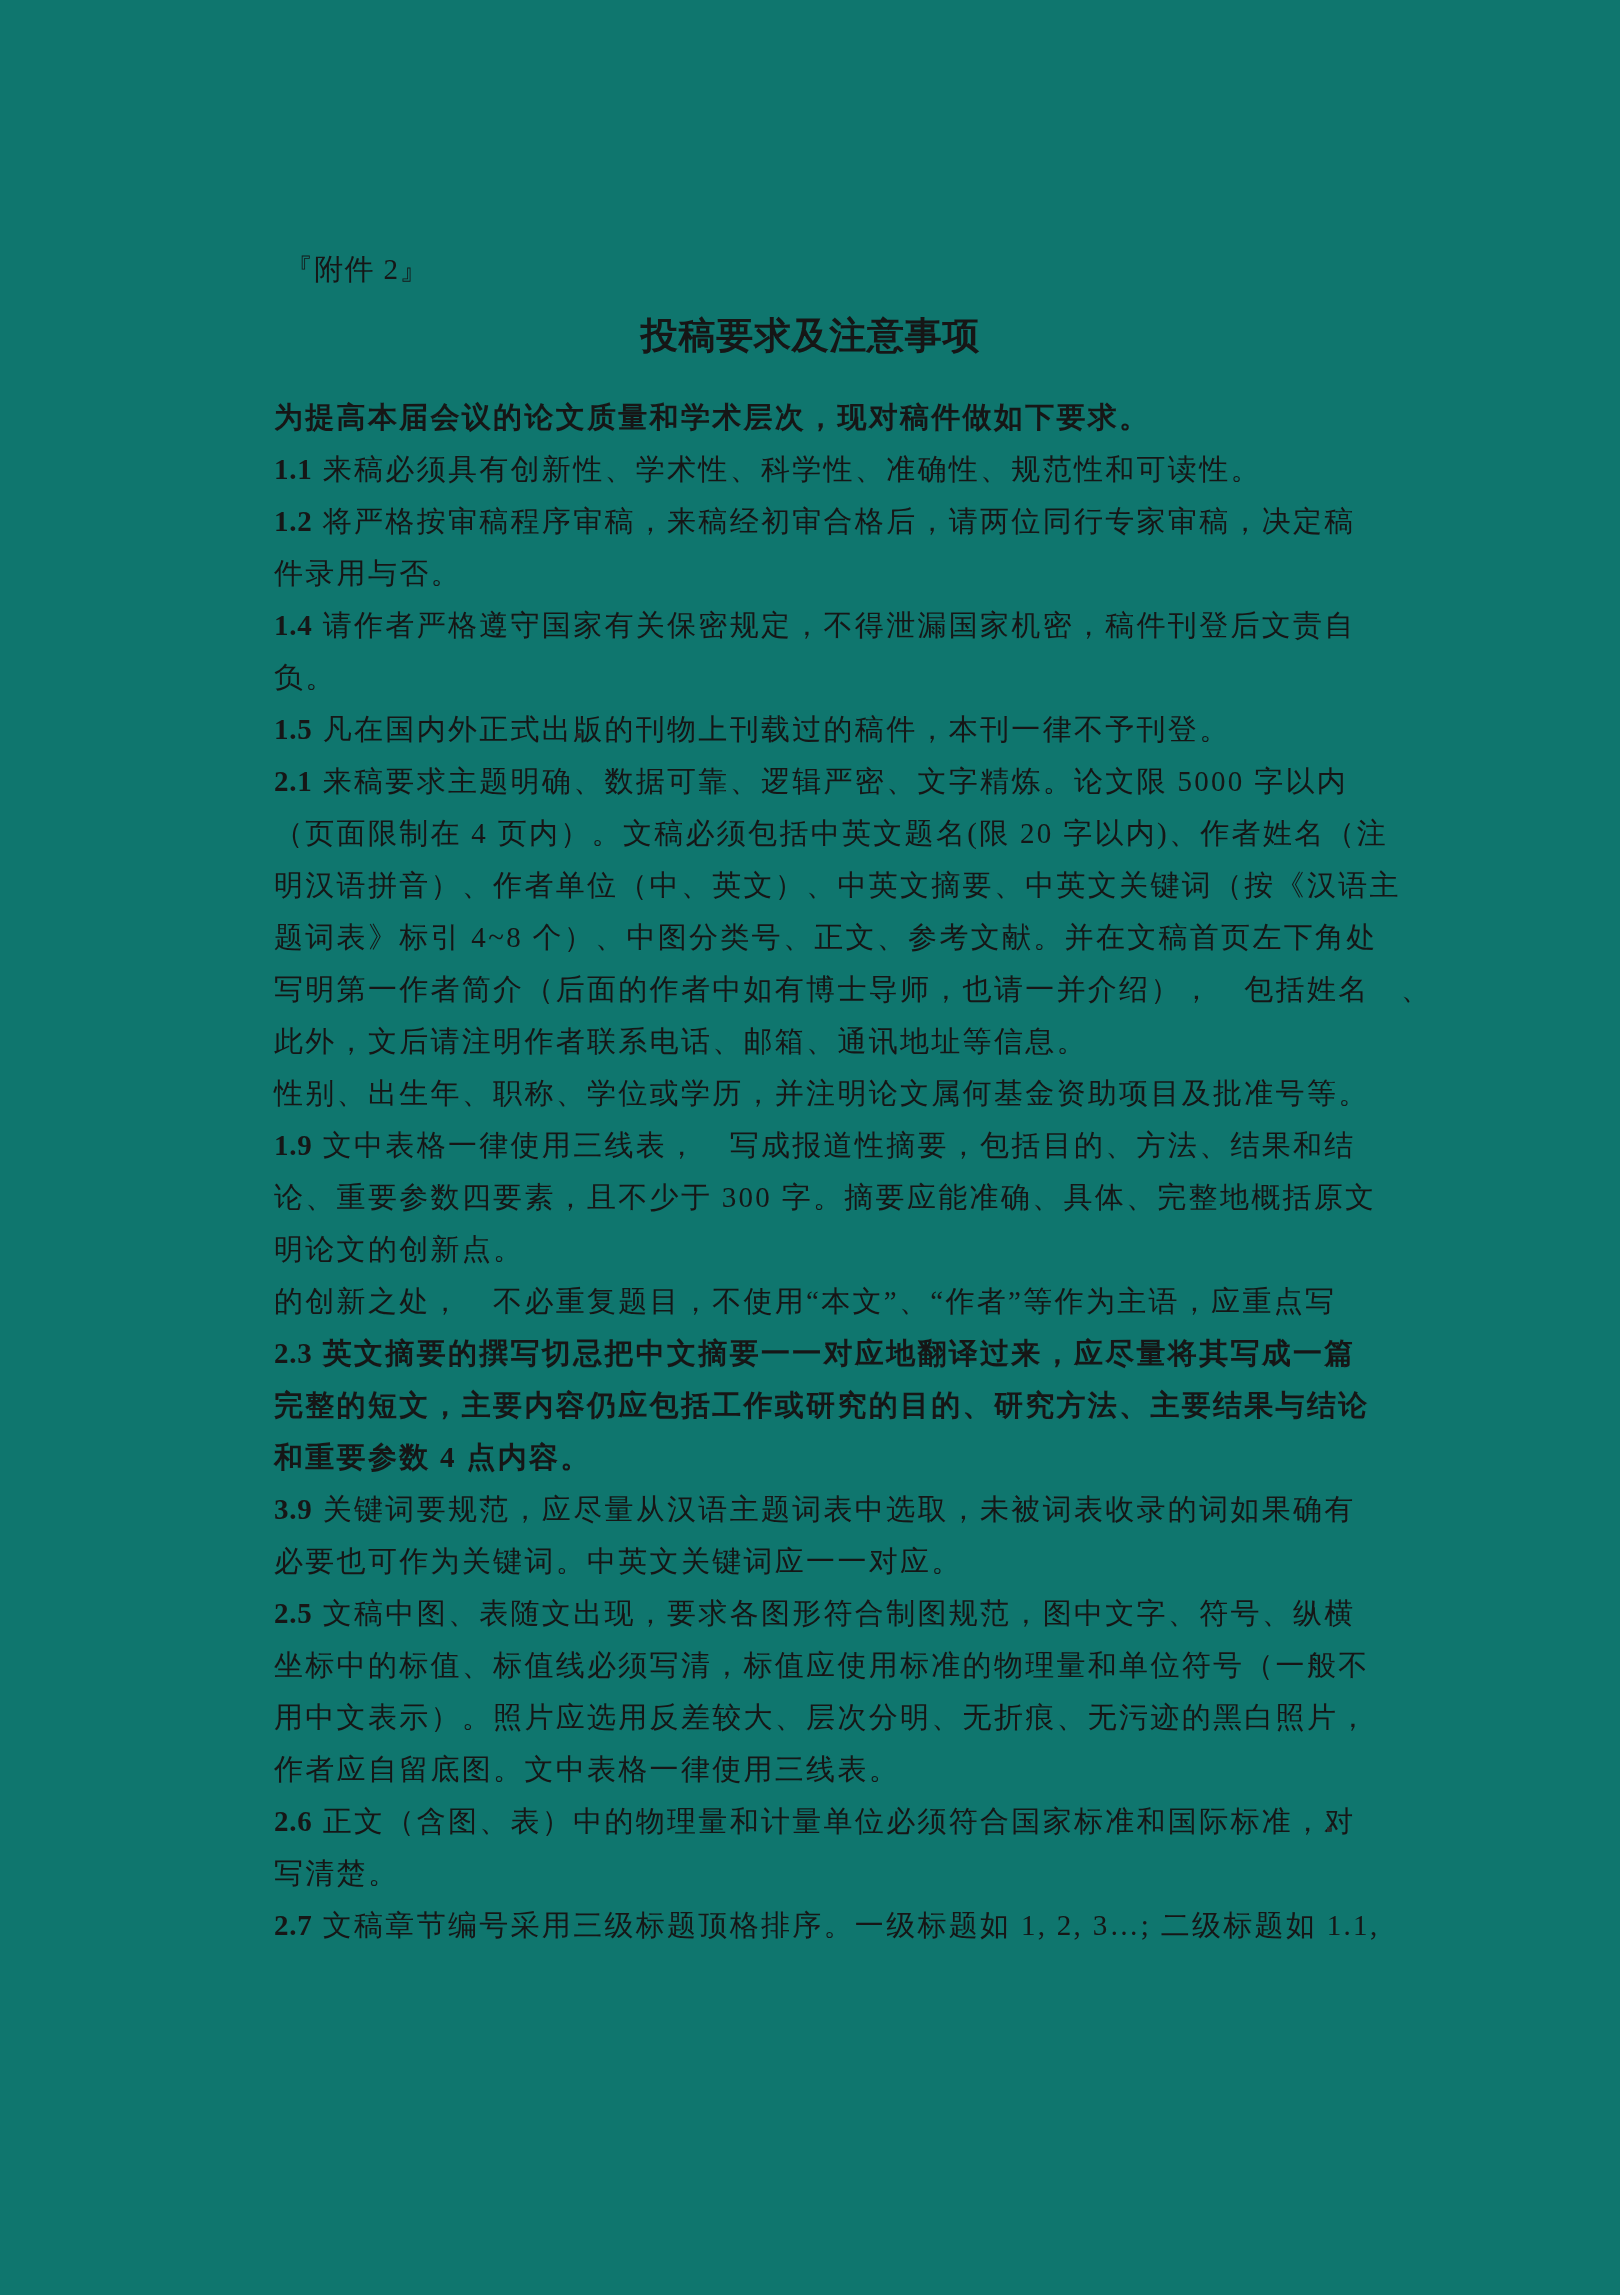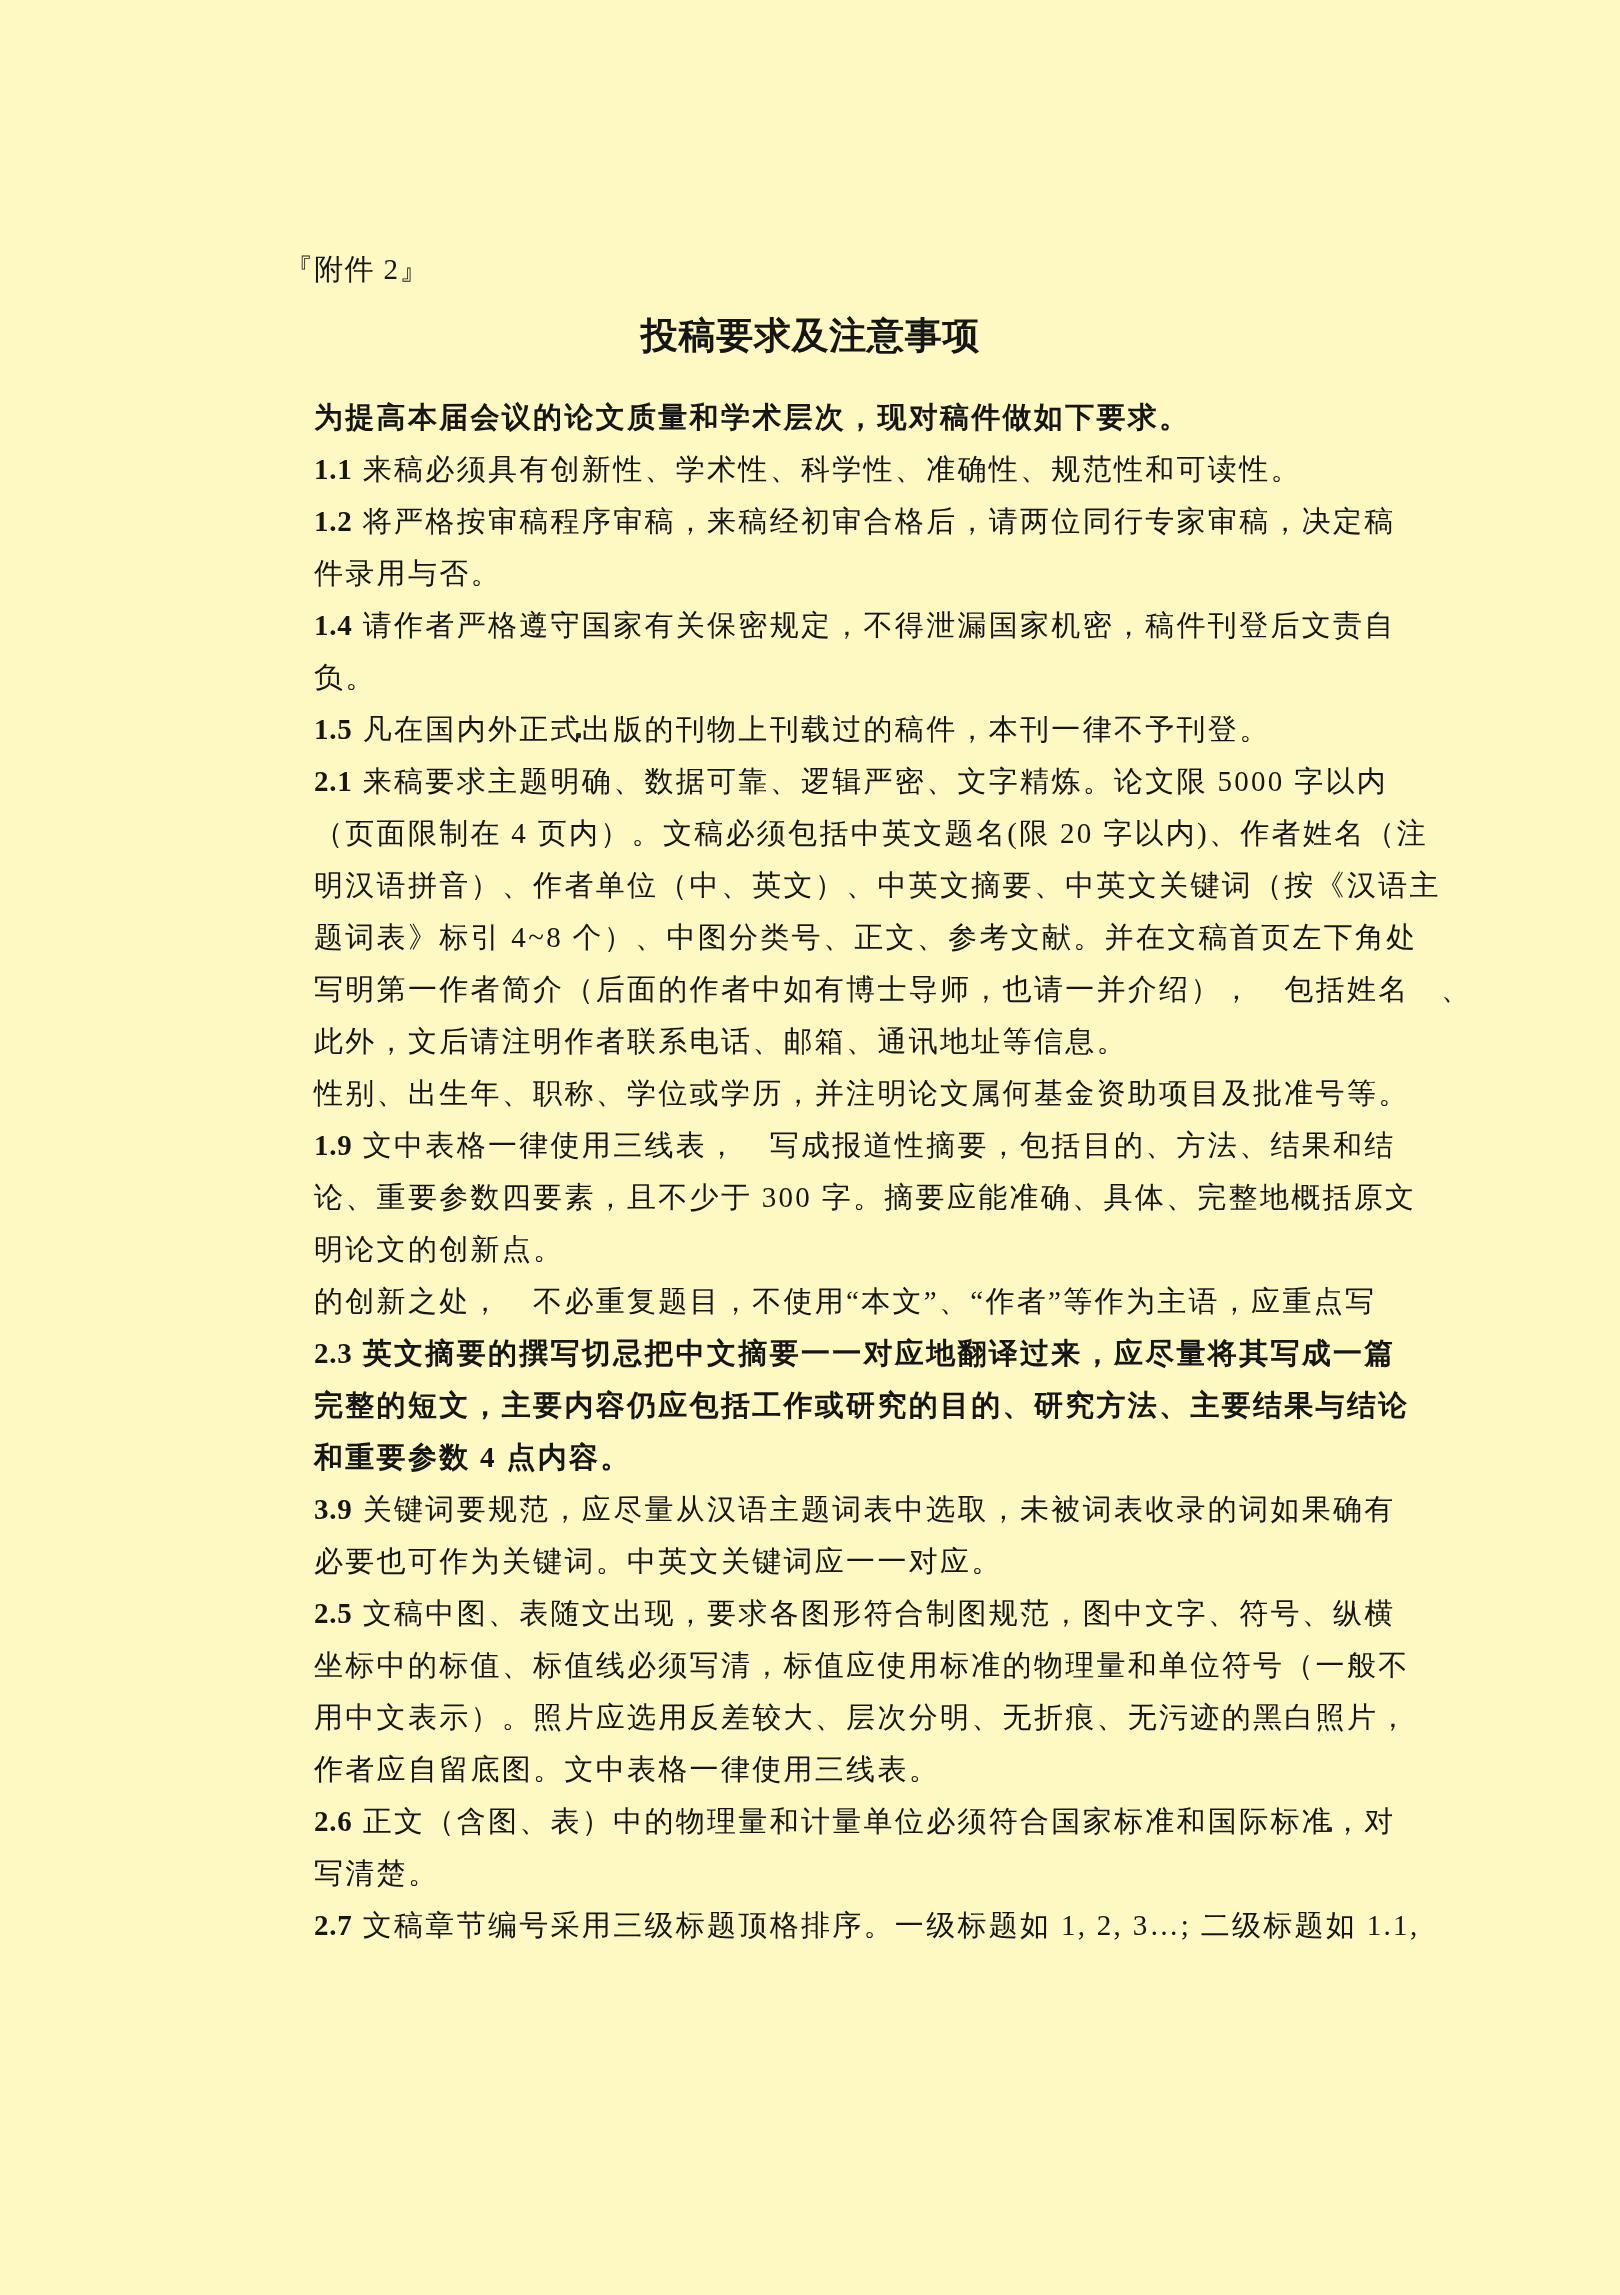--- a/index.html
+++ b/index.html
@@ -39,40 +39,39 @@
     top: 391px;
     width: 1121px;
   }
   .line {
     height: 52px;
     line-height: 52px;
     font-size: 29px;
     letter-spacing: 2.3px;
     white-space: pre;
     font-weight: 400;
-    margin-left: 40px;
   }
   .line.bold { font-weight: 700; }
   .line .num {
     font-weight: 700;
     letter-spacing: 0.7px;
     margin-right: 10.4px;
   }
   .speck {
     position: absolute;
     width: 5.2px;
     height: 5.2px;
     background: #2b2b2b;
     border-radius: 1.3px;
   }
 </style>
 </head>
 <body>
 
-<div class="page" style="background: #fef9c3; color: rgb(22, 22, 22);">
+<div class="page" style="background: #0f766e; color: rgb(22, 22, 22);">
   <div class="attachment">『附件 2』</div>
 
   <div class="doc-title">投稿要求及注意事项</div>
 
   <div class="doc-body">
       <div class="line bold"><span>为提高本届会议的论文质量和学术层次，现对稿件做如下要求。</span></div>
       <div class="line"><span class="num">1.1</span><span>来稿必须具有创新性、学术性、科学性、准确性、规范性和可读性。</span></div>
       <div class="line"><span class="num">1.2</span><span>将严格按审稿程序审稿，来稿经初审合格后，请两位同行专家审稿，决定稿</span></div>
       <div class="line"><span>件录用与否。</span></div>
       <div class="line"><span class="num">1.4</span><span>请作者严格遵守国家有关保密规定，不得泄漏国家机密，稿件刊登后文责自</span></div>

